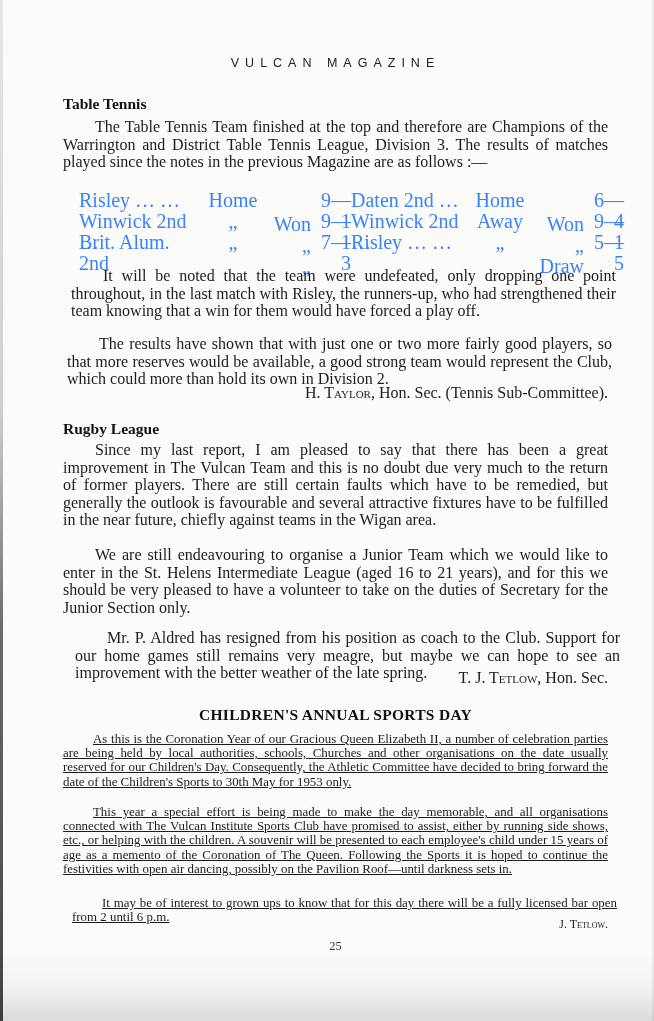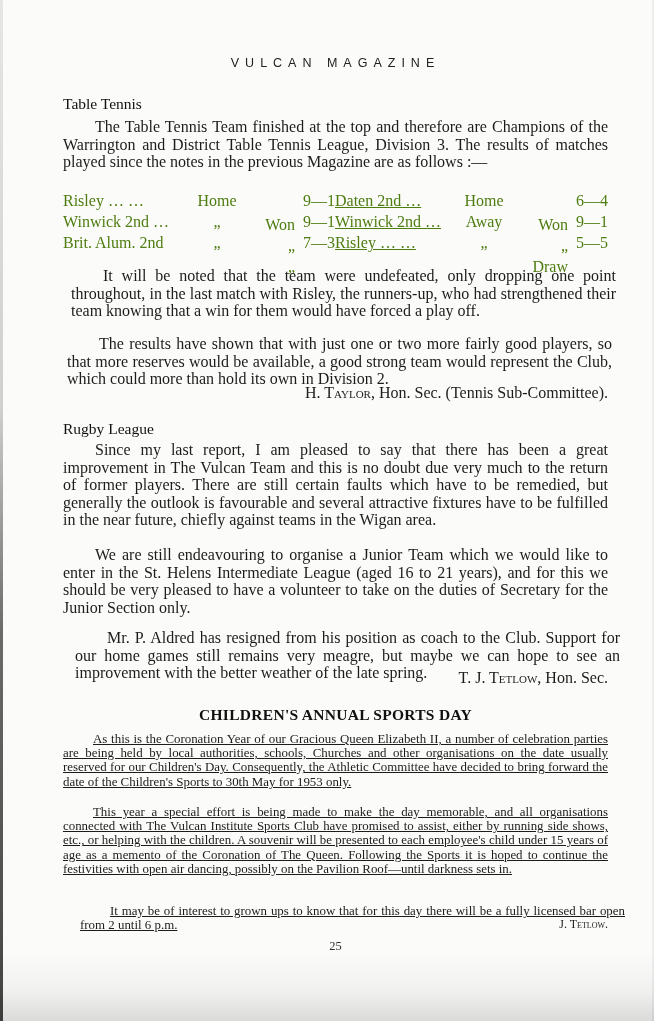--- a/index.html
+++ b/index.html
@@ -22,48 +22,48 @@
     background: #ededed;
   }
   .page { position: absolute; left: 63px; top: 0; width: 545px; }
 
   .running-head {
     position: absolute; left: 0; width: 545px; top: 56px;
     text-align: center; font-family: "Liberation Sans", "DejaVu Sans", sans-serif;
     font-size: 12.5px; letter-spacing: 6px; color: #222;
   }
   .section-title {
-    position: absolute; left: 0; font-weight: normal; font-size: 15.5px; color: #111;
+    position: absolute; left: 0; font-weight: bold; font-size: 15.5px; color: #111;
   }
   .para {
     position: absolute; left: 0; width: 545px;
     font-size: 16px; line-height: 17.6px; text-align: justify;
     text-indent: 32px; color: #1c1c1c;
   }
   .para.small {
     font-size: 12.9px; line-height: 14.2px; text-indent: 30px; text-decoration: underline;
   }
   .signature {
     position: absolute; right: 0; font-size: 16px; text-align: right; color: #1c1c1c;
   }
   .signature .sc { font-variant: small-caps; margin-top: 35px; }
   .signature.small { font-size: 12px; }
 
   .results {
-    position: absolute; left: 0; top: 190px; width: 545px;
-    font-size: 16px; line-height: 21px; color: #4d7c0f;
+    position: absolute; left: 16px; top: 190px; width: 545px;
+    font-size: 20px; line-height: 21px; color: #3b82f6;
   }
   .results .row { display: flex; height: 21px; }
   .results .half { display: flex; width: 272px; }
   .results .half.right { width: 273px; }
   .c-team { width: 124px; }
   .c-venue { width: 60px; text-align: center; }
   .c-result { width: 48px; text-align: right; padding-right: 6px; margin-top: 24px; }
   .c-score { width: 34px; text-align: right; }
-  .half.right .c-team { width: 120px; text-decoration: underline; }
+  .half.right .c-team { width: 120px; }
   .half.right .c-venue { width: 58px; }
   .half.right .c-result { width: 55px; padding-right: 6px; }
   .half.right .c-score { width: 34px; }
 
   .center-title {
     position: absolute; left: 0; width: 545px; top: 706px; text-align: center;
     font-weight: bold; font-size: 15.5px; letter-spacing: 0.3px; color: #111;
   }
   .page-number {
     position: absolute; left: 0; width: 545px; top: 939px; text-align: center;
@@ -139,19 +139,19 @@
   <p class="para" style="top:441px; margin:0;">Since my last report, I am pleased to say that there has been a great improvement in The Vulcan Team and this is no doubt due very much to the return of former players.  There are still certain faults which have to be remedied, but generally the outlook is favourable and several attractive fixtures have to be fulfilled in the near future, chiefly against teams in the Wigan area.</p>
   <p class="para" style="top:546px; margin:0;">We are still endeavouring to organise a Junior Team which we would like to enter in the St. Helens Intermediate League (aged 16 to 21 years), and for this we should be very pleased to have a volunteer to take on the duties of Secretary for the Junior Section only.</p>
   <p class="para" style="top:617px; margin:12px;">Mr. P. Aldred has resigned from his position as coach to the Club. Support for our home games still remains very meagre, but maybe we can hope to see an improvement with the better weather of the late spring.</p>
   <div class="signature" style="top:669px;">
     <span class="sc">T. J. Tetlow</span><span>, Hon. Sec.</span>
   </div>
 
   <div class="center-title">CHILDREN'S ANNUAL SPORTS DAY</div>
   <p class="para small" style="top:732px; margin:0;">As this is the Coronation Year of our Gracious Queen Elizabeth II, a number of celebration parties are being held by local authorities, schools, Churches and other organisations on the date usually reserved for our Children's Day.  Consequently, the Athletic Committee have decided to bring forward the date of the Children's Sports to 30th May for 1953 only.</p>
   <p class="para small" style="top:805px; margin:0;">This year a special effort is being made to make the day memorable, and all organisations connected with The Vulcan Institute Sports Club have promised to assist, either by running side shows, etc., or helping with the children.  A souvenir will be presented to each employee's child under 15 years of age as a memento of the Coronation of The Queen.  Following the Sports it is hoped to continue the festivities with open air dancing, possibly on the Pavilion Roof—until darkness sets in.</p>
-  <p class="para small" style="top:887px; margin:17px;">It may be of interest to grown ups to know that for this day there will be a fully licensed bar open from 2 until 6 p.m.</p>
+  <p class="para small" style="top:887px; margin:9px;">It may be of interest to grown ups to know that for this day there will be a fully licensed bar open from 2 until 6 p.m.</p>
   <div class="signature small" style="top:917px;">
     <span class="sc">J. Tetlow.</span>
   </div>
 
   <div class="page-number">25</div>
 </div>
 
 </body></html>

